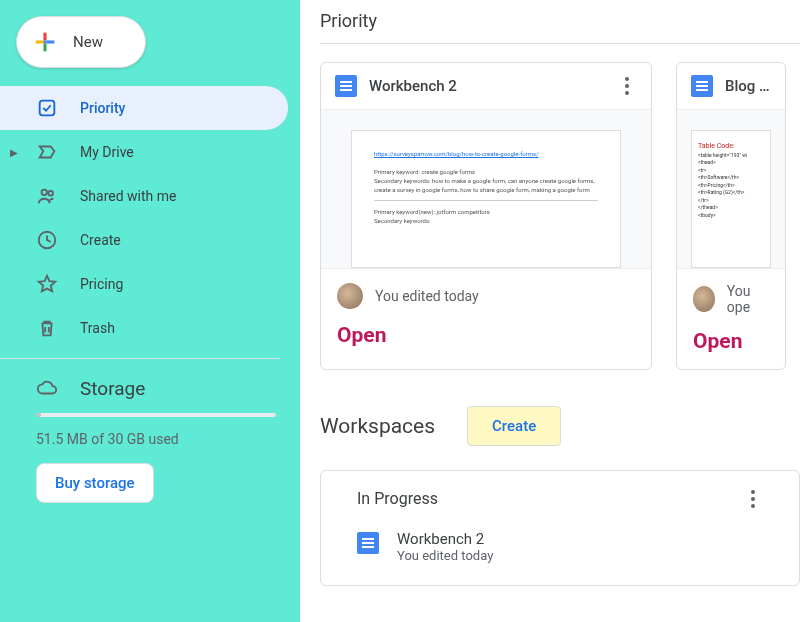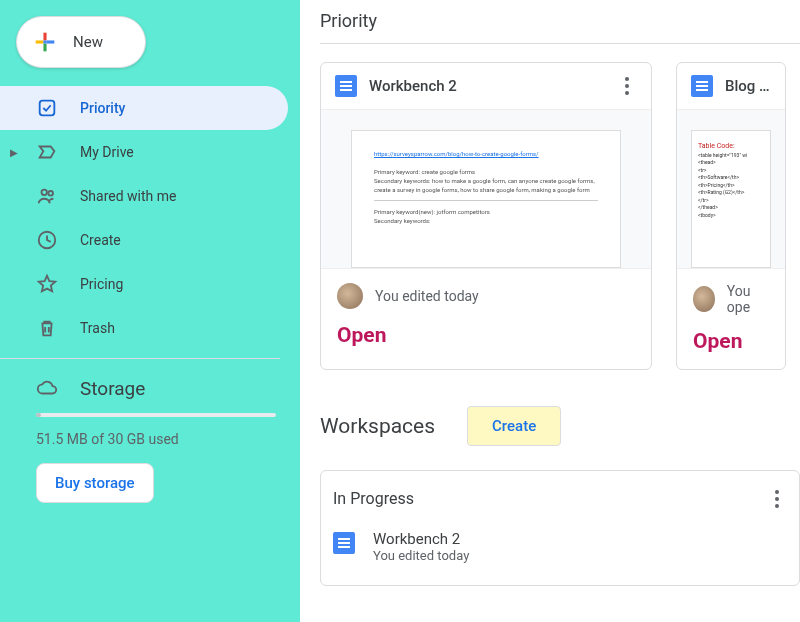--- a/index.html
+++ b/index.html
@@ -218,21 +218,21 @@
     background: #fef9c3;
     color: #1a73e8;
     font-size: 15px;
     font-weight: 500;
     cursor: pointer;
   }
   .ws-card {
     margin-top: 24px;
     border: 1px solid #dadce0;
     border-radius: 6px;
-    padding: 18px 12px;
+    padding: 18px 36px;
     margin-right: 0;
   }
   .ws-card-head {
     display: flex;
     justify-content: space-between;
     align-items: center;
     margin-bottom: 18px;
   }
   .ws-card-title { font-size: 16px; color: #3c4043; }
   .ws-item {

